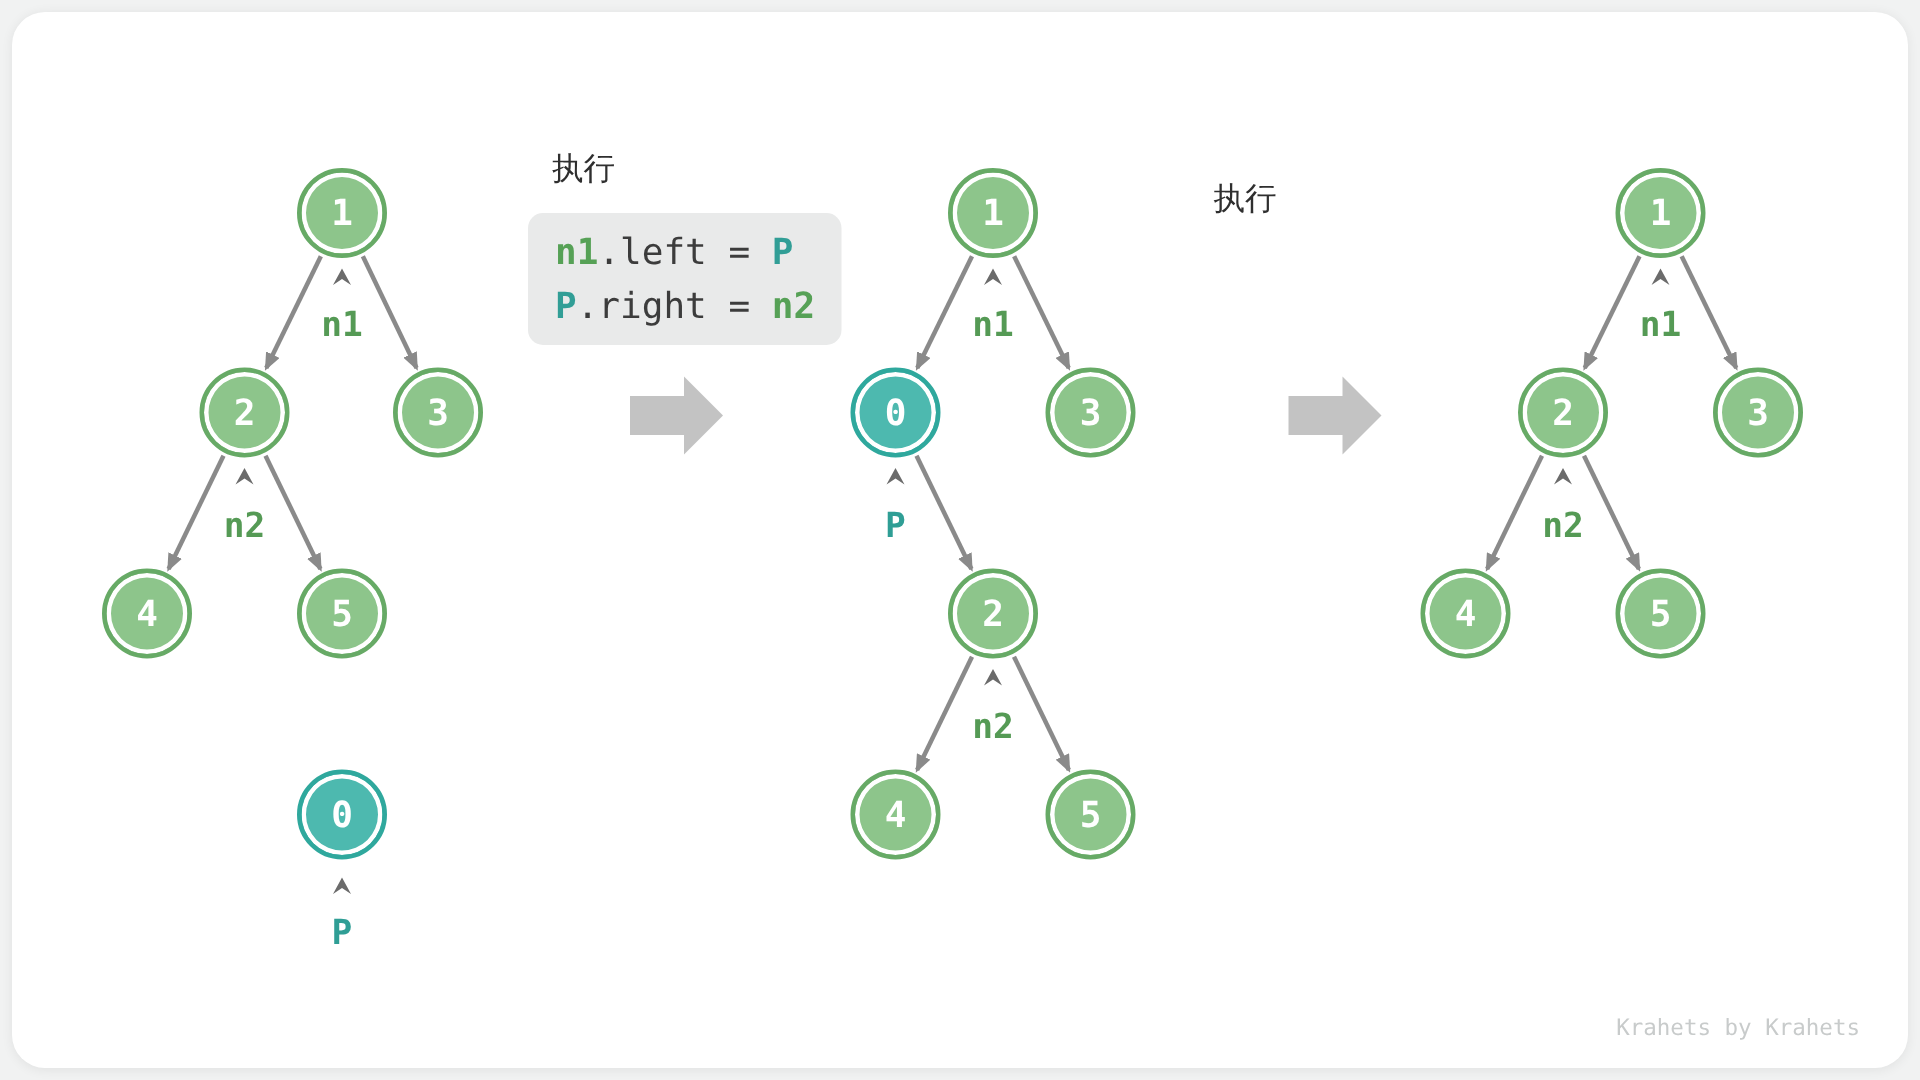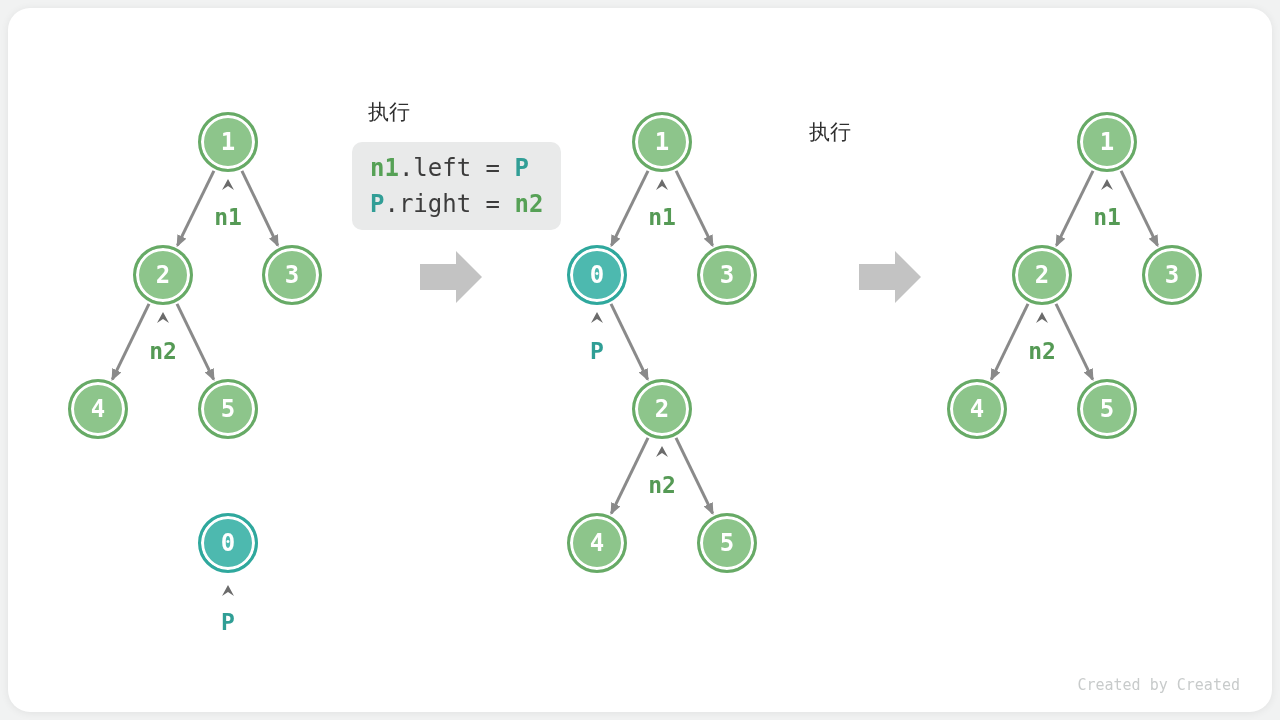--- a/index.html
+++ b/index.html
@@ -165,14 +165,14 @@
     <div class="code-box">
       <div class="code-line"><span class="tok green">n1</span><span class="tok plain">.left = </span><span class="tok teal">P</span></div>
       <div class="code-line"><span class="tok teal">P</span><span class="tok plain">.right = </span><span class="tok green">n2</span></div>
     </div>
   </div>
 
   <div class="panel" style="left:793px;top:118px">
     <div class="panel-heading">执行</div>
   </div>
 
-  <div class="credit">Created by Created</div>
+  <div class="credit">Krahets by Krahets</div>
 </div>
 
 </body></html>

